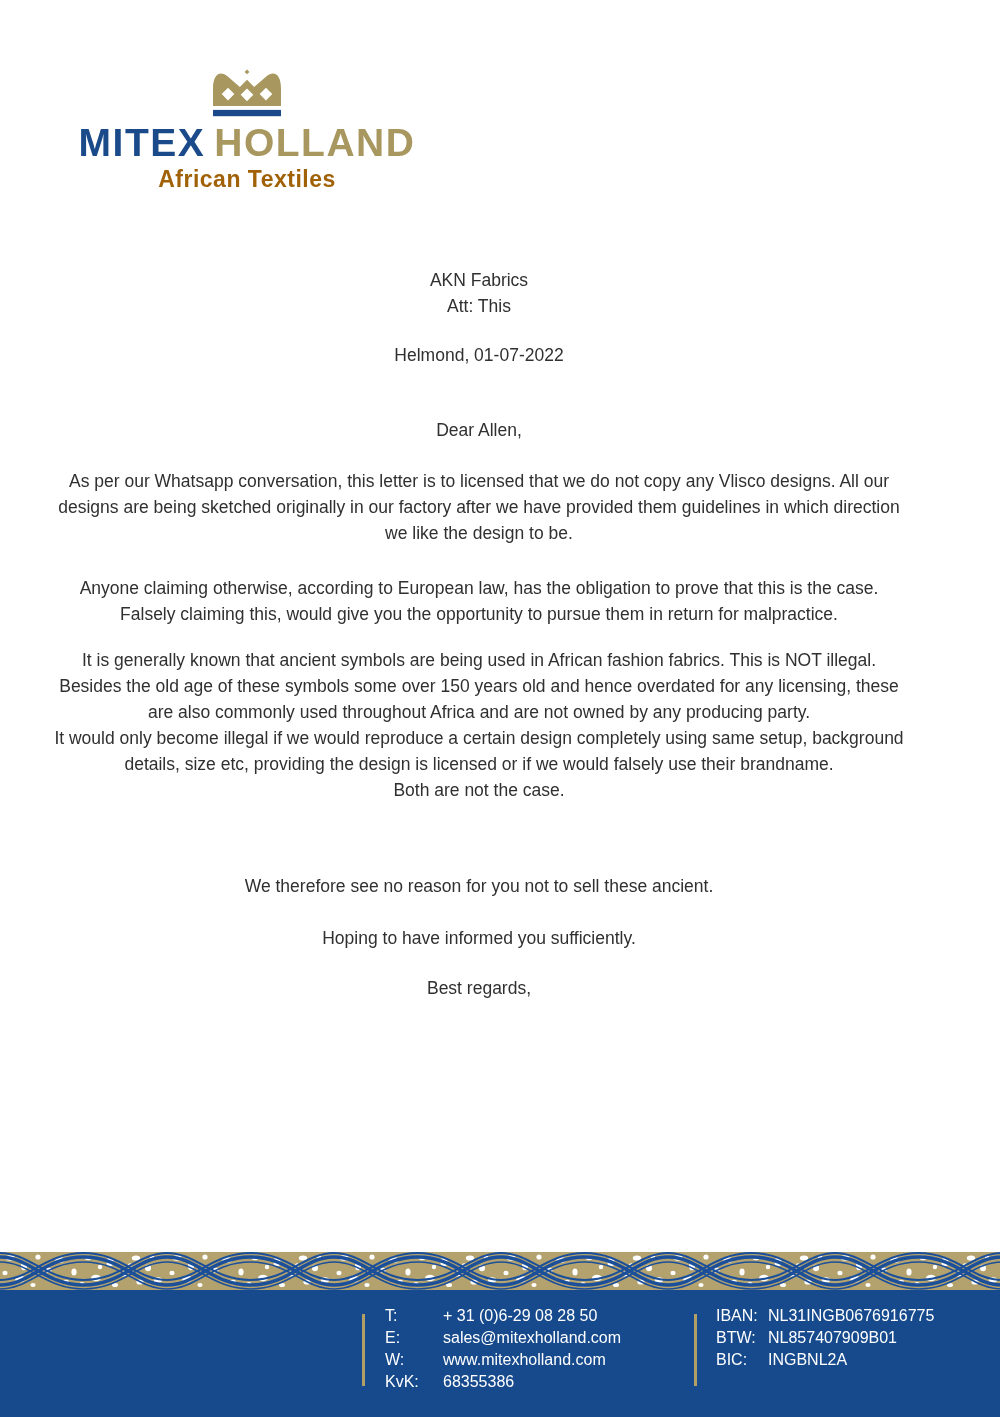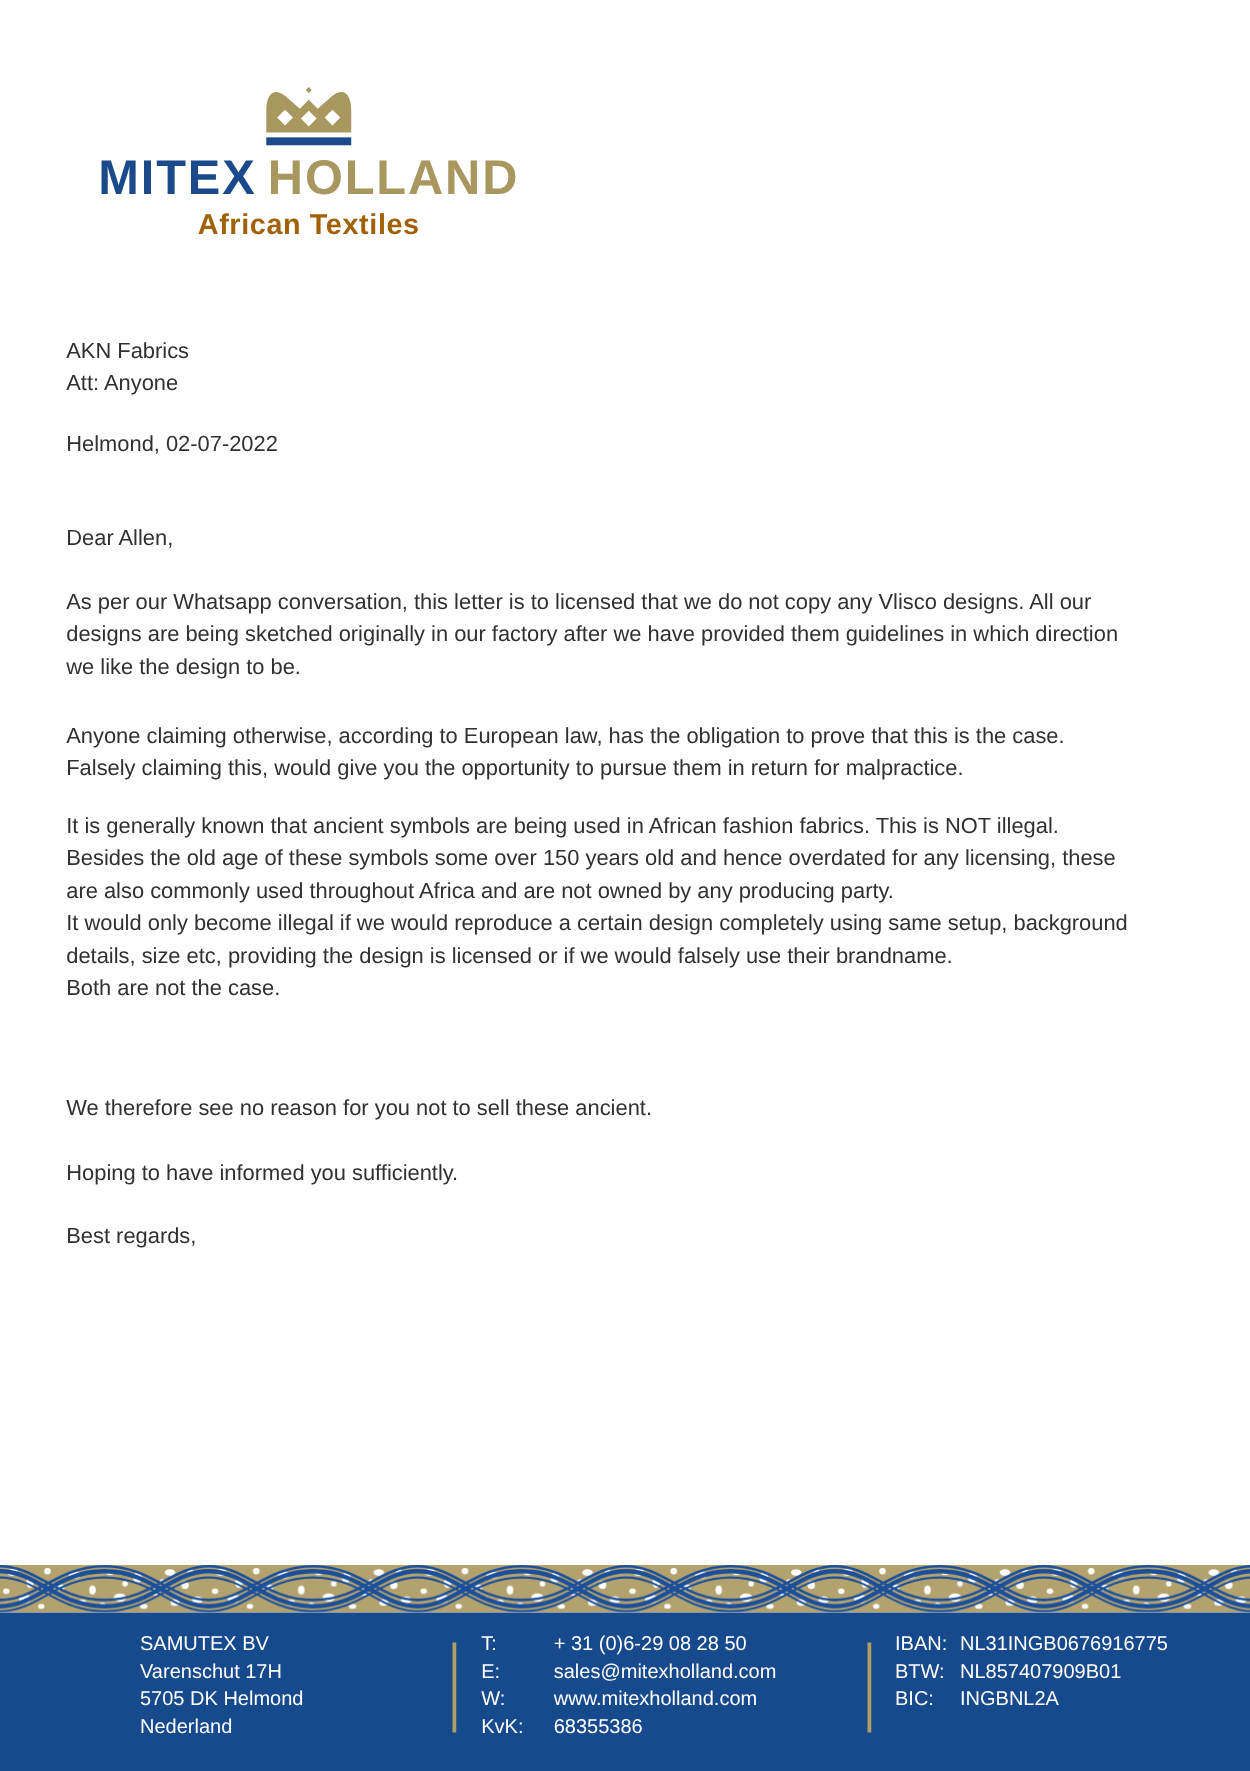--- a/index.html
+++ b/index.html
@@ -44,21 +44,21 @@
   
   .letter {
     position: absolute;
     left: 53px;
     top: 267px;
     width: 852px;
     font-size: 17.5px;
     line-height: 26px;
     color: #303030;
   }
-  .letter .block { position: absolute; left: 0; width: 100%; margin: 0; }
+  .letter .block { position: absolute; left: 0; width: 100%; margin: 0; text-align: center; }
   .pre-line { white-space: pre-line; }
 
   .b-recipient   { top: 0px; }
   .b-attention   { top: 26px; }
   .b-date        { top: 75px; }
   .b-salutation  { top: 150px; }
   .b-p0          { top: 201px; }
   .b-p1          { top: 308px; }
   .b-p2          { top: 380px; }
   .b-p3          { top: 606px; }
@@ -120,22 +120,22 @@
       <rect x="7" y="53" width="86" height="8" fill="#1b4a8a"></rect>
     </svg>
     <div class="wordmark">
       <span class="brand-primary">MITEX</span><span class="brand-secondary">HOLLAND</span>
     </div>
     <div class="tagline">African Textiles</div>
   </div>
 
   <div class="letter">
     <p class="block b-recipient">AKN Fabrics</p>
-    <p class="block b-attention">Att: Anyone</p>
-    <p class="block b-date">Helmond, 02-07-2022</p>
+    <p class="block b-attention">Att: This</p>
+    <p class="block b-date">Helmond, 01-07-2022</p>
     <p class="block b-salutation">Dear Allen,</p>
     <p class="block b-p0">As per our Whatsapp conversation, this letter is to licensed that we do not copy any Vlisco designs. All our designs are being sketched originally in our factory after we have provided them guidelines in which direction we like the design to be.</p>
     <p class="block b-p1">Anyone claiming otherwise, according to European law, has the obligation to prove that this is the case. Falsely claiming this, would give you the opportunity to pursue them in return for malpractice.</p>
     <p class="block b-p2 pre-line">It is generally known that ancient symbols are being used in African fashion fabrics. This is NOT illegal. Besides the old age of these symbols some over 150 years old and hence overdated for any licensing, these are also commonly used throughout Africa and are not owned by any producing party.
 It would only become illegal if we would reproduce a certain design completely using same setup, background details, size etc, providing the design is licensed or if we would falsely use their brandname.
 Both are not the case.</p>
     <p class="block b-p3">We therefore see no reason for you not to sell these ancient.</p>
     <p class="block b-p4">Hoping to have informed you sufficiently.</p>
     <p class="block b-closing">Best regards,</p>
     <div class="block b-signature">
@@ -180,26 +180,20 @@
           <path d="M0,37 C30,37 45,10 83.5,10 C122,10 137,37 167,37" stroke-width="1.6"></path>
           <path d="M0,10 C30,10 45,37 83.5,37 C122,37 137,10 167,10" stroke-width="1.6"></path>
         </g>
       </pattern>
     </defs>
     <rect width="1000" height="38" fill="url(#tex)"></rect>
   </svg>
 
   <div class="footer">
 
-    <div class="f-col f-address">
-      <div>SAMUTEX BV</div>
-      <div>Varenschut 17H</div>
-      <div>5705 DK Helmond</div>
-      <div>Nederland</div>
-    </div>
 
     <div class="f-divider f-div-1"></div>
 
     <div class="f-col f-contact">
       <div class="f-row">
         <span class="f-label">T:</span>
         <span>+ 31 (0)6-29 08 28 50</span>
       </div>
       <div class="f-row">
         <span class="f-label">E:</span>

